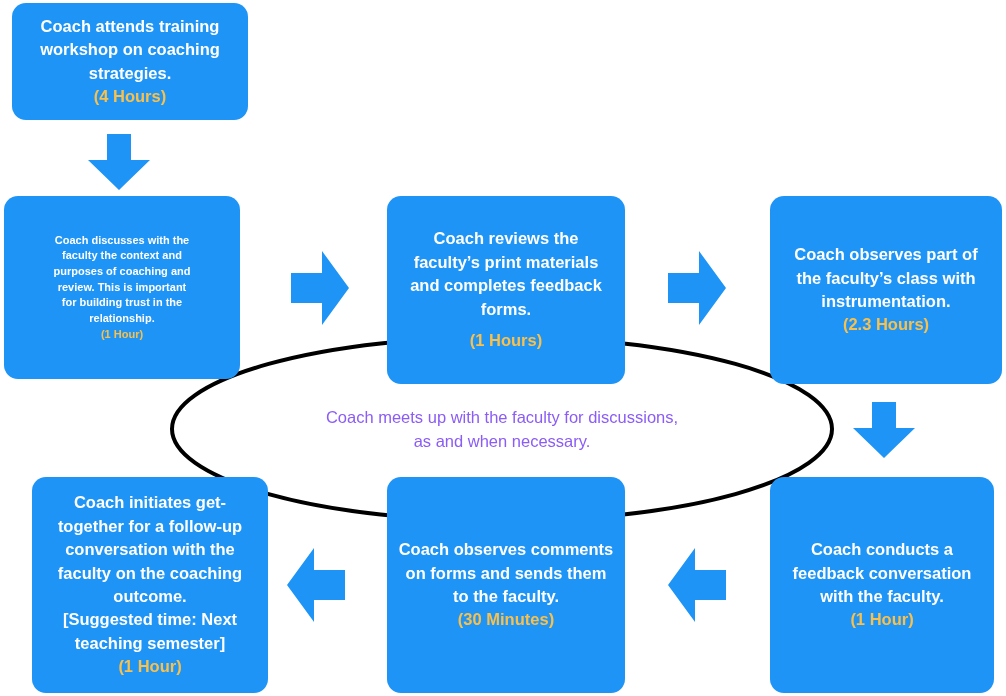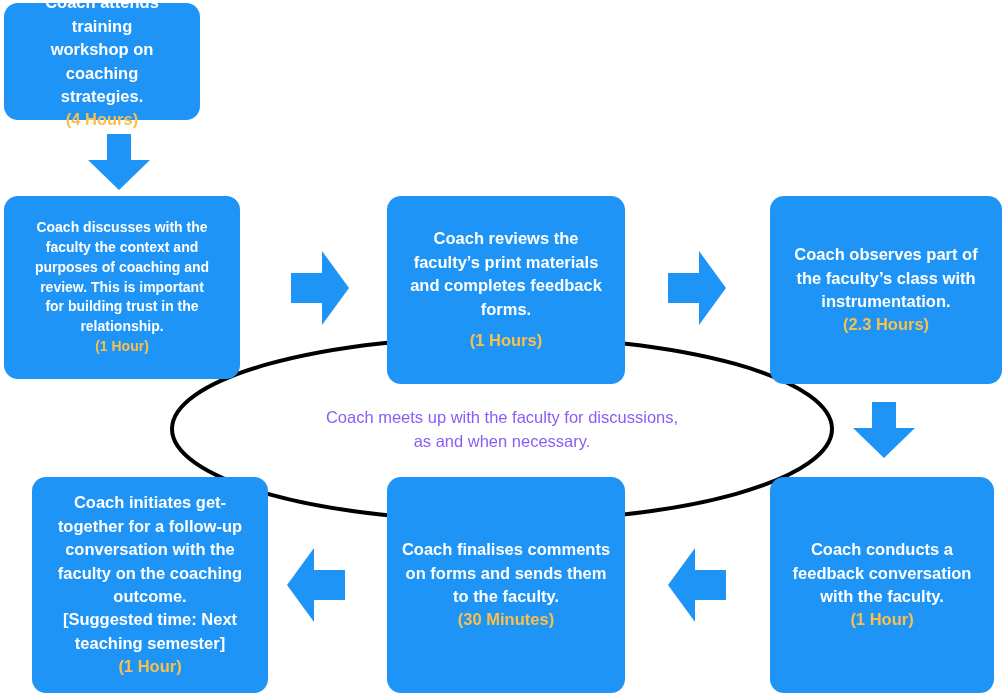--- a/index.html
+++ b/index.html
@@ -71,34 +71,34 @@
 
 <div id="canvas">
 
   <svg class="ellipse-layer" viewBox="0 0 1006 696" width="1006" height="696" aria-hidden="true">
     <ellipse cx="502" cy="429" rx="330" ry="92" fill="#ffffff" stroke="#000000" stroke-width="4"></ellipse>
   </svg>
 
   <div class="center-text" style="left:202px; top:406px; width:600px;">Coach meets up with the faculty for discussions,
 as and when necessary.</div>
 
-  <div class="node" style="left:4px; top:3px; width:196px; height:117px;align-items:center;">
+  <div class="node" style="left:12px; top:3px; width:236px; height:117px;align-items:center;">
     <div class="body">Coach attends training
 workshop on coaching
 strategies.</div>
     <div class="duration">(4 Hours)</div>
   </div>
 
   <div class="arrow" style="left:88px; top:134px;">
     <svg width="62" height="56" viewBox="0 0 62 56">
       <polygon points="19,0 43,0 43,26 62,26 31,56 0,26 19,26" fill="#1E94F7"></polygon>
     </svg>
   </div>
 
-  <div class="node" style="left:4px; top:196px; width:236px; height:183px; font-size:14px;">
+  <div class="node" style="left:4px; top:196px; width:236px; height:183px; font-size:11px;">
     <div class="body">Coach discusses with the
 faculty the context and
 purposes of coaching and
 review. This is important
 for building trust in the
 relationship.</div>
     <div class="duration">(1 Hour)</div>
   </div>
 
   <div class="arrow" style="left:291px; top:251px;">
@@ -141,21 +141,21 @@
     <div class="duration">(1 Hour)</div>
   </div>
 
   <div class="arrow" style="left:668px; top:548px;">
     <svg width="58" height="74" viewBox="0 0 58 74">
       <polygon points="58,22 27,22 27,0 0,37 27,74 27,52 58,52" fill="#1E94F7"></polygon>
     </svg>
   </div>
 
   <div class="node" style="left:387px; top:477px; width:238px; height:216px;">
-    <div class="body">Coach finalises comments
+    <div class="body">Coach observes comments
 on forms and sends them
 to the faculty.</div>
     <div class="duration">(30 Minutes)</div>
   </div>
 
   <div class="arrow" style="left:287px; top:548px;">
     <svg width="58" height="74" viewBox="0 0 58 74">
       <polygon points="58,22 27,22 27,0 0,37 27,74 27,52 58,52" fill="#1E94F7"></polygon>
     </svg>
   </div>

